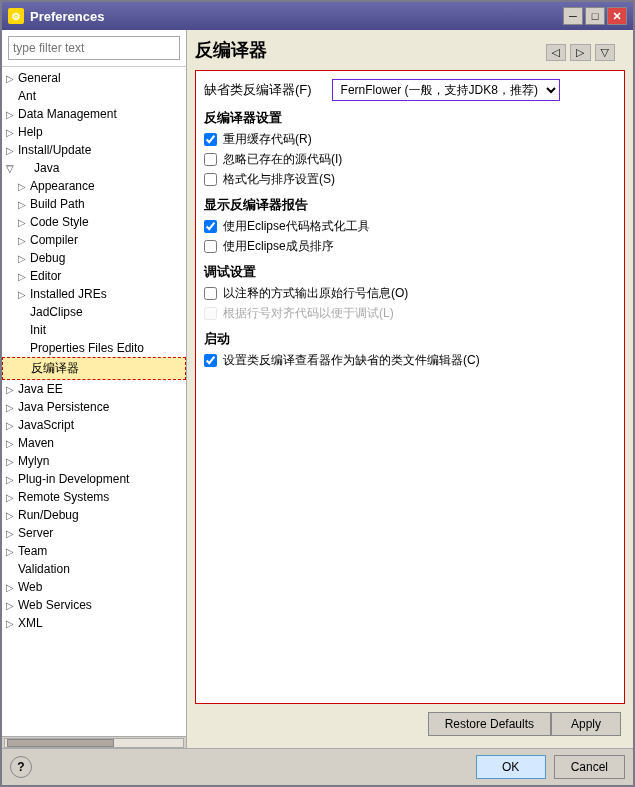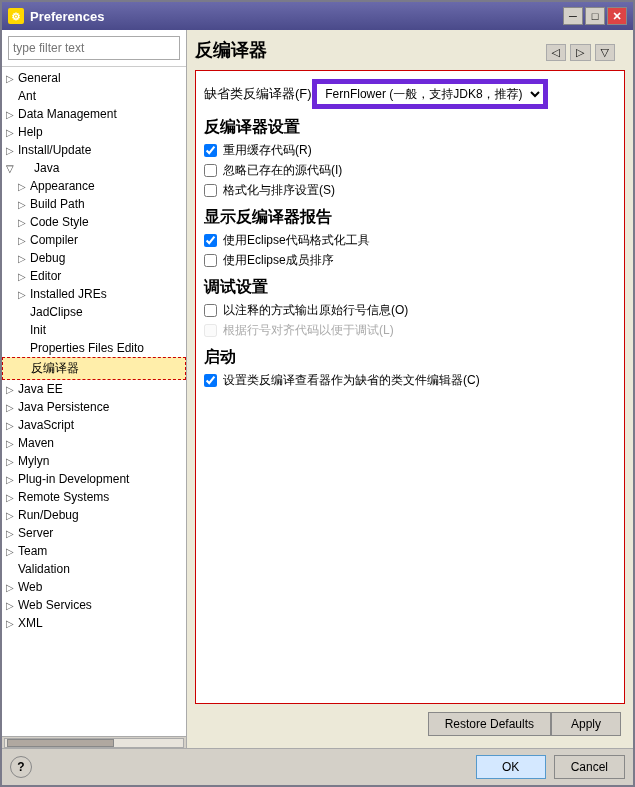--- a/index.html
+++ b/index.html
@@ -52,29 +52,28 @@
 
     
     .right-panel { flex: 1; display: flex; flex-direction: column; background: #ece9d8; padding: 8px; }
     .panel-title { font-size: 18px; font-weight: bold; color: #000; margin-bottom: 8px; }
 
     .settings-box {
       border: 1px solid #cc0000; background: white; padding: 8px; margin-bottom: 0;
       flex: 1; overflow-y: auto;
     }
 
-    .row-label { font-size: 12px; margin-bottom: 6px; display: flex; align-items: center; gap: 0; }
+    .row-label { font-size: 12px; margin-bottom: 6px; display: flex; align-items: center; gap: 20px; }
     .row-label label { font-weight: normal; }
     .select-dropdown {
-      border: 5px solid #6d28d9; background: white; padding: 2px 4px; font-size: 12px;
+      border: 1px solid #6d28d9; background: white; padding: 2px 4px; font-size: 12px;
       min-width: 200px;
-      text-align: right;
-    }
-
-    .section-header { font-size: 16px; font-weight: bold; margin: 8px 0 4px 0; color: #000; }
+    }
+
+    .section-header { font-size: 13px; font-weight: bold; margin: 8px 0 4px 0; color: #000; }
     .checkbox-row { display: flex; align-items: center; gap: 6px; margin-bottom: 3px; }
     .checkbox-row input[type=checkbox] { width: 13px; height: 13px; }
     .checkbox-row label { font-size: 12px; }
     .checkbox-row.disabled label { color: #aaa; }
     .checkbox-row.disabled input { opacity: 0.5; }
 
     .bottom-buttons {
       display: flex; justify-content: flex-end; align-items: center; padding: 8px 4px 4px 4px; 
     }
     .btn {

